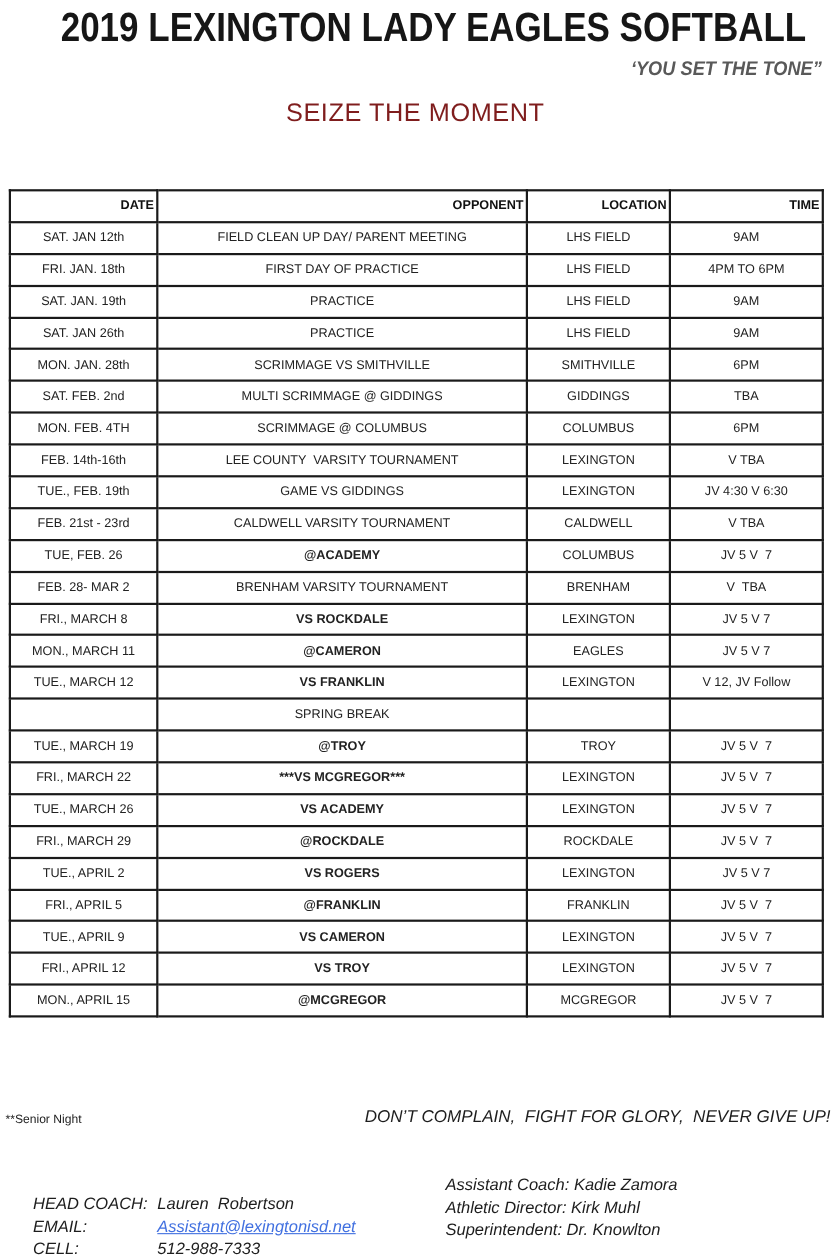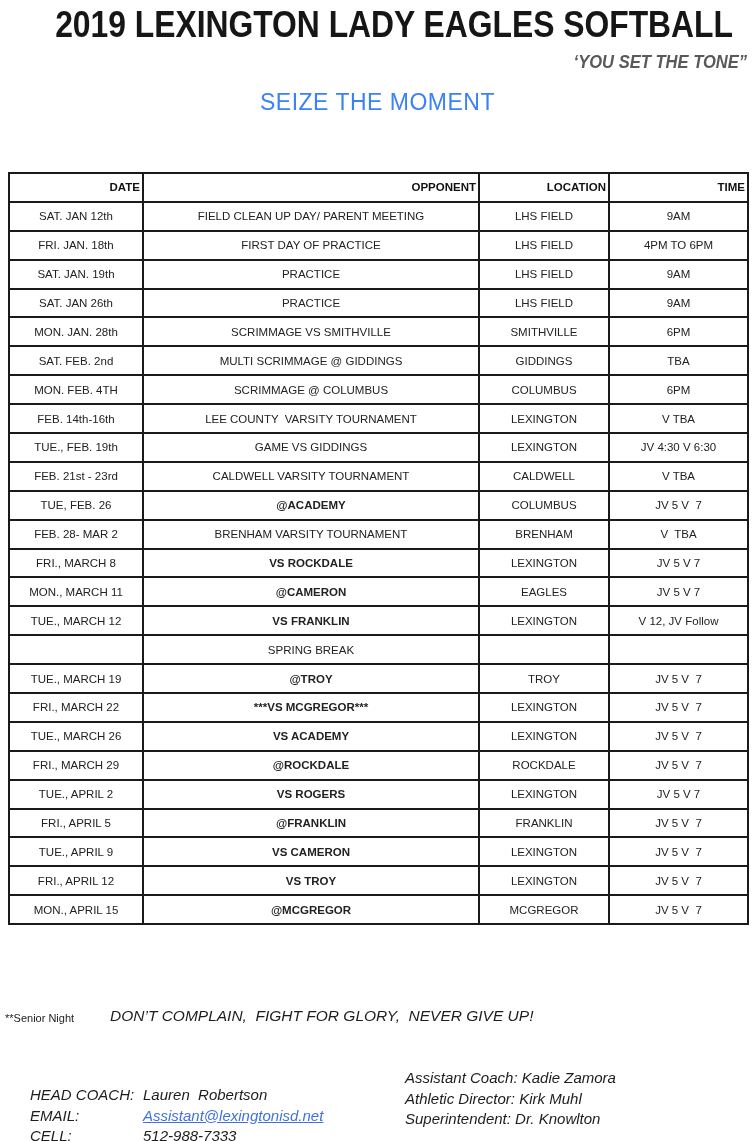--- a/index.html
+++ b/index.html
@@ -43,21 +43,21 @@
     color: #595959;
     transform: scaleX(0.92);
     transform-origin: 50% 50%;
   }
   .hdr-motto {
     position: absolute;
     top: 89px; left: 0; width: 100%;
     text-align: center;
     font-size: 23px;
     letter-spacing: 0.5px;
-    color: #3b82f6;
+    color: #7f1d1d;
   }
 
   
   table.schedule {
     position: absolute;
     top: 172px; left: 8px;
     width: 739px;
     border-collapse: collapse;
     table-layout: fixed;
   }
@@ -82,21 +82,21 @@
   
   .senior-note {
     position: absolute;
     top: 1012px; left: 5px;
     font-size: 11px;
     color: #222222;
   }
   .slogan {
     position: absolute;
     top: 1007px; left: 110px; width: 645px;
-    text-align: left;
+    text-align: right;
     font-size: 15.5px;
     font-style: italic;
     color: #1d1d1d;
     white-space: pre-wrap;
   }
 
   
   .footer {
     position: absolute;
     top: 1069px; left: 5px; right: 0;

